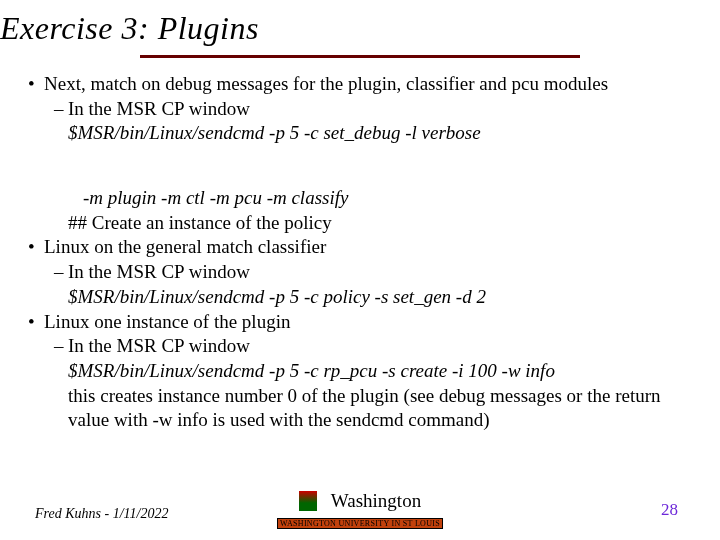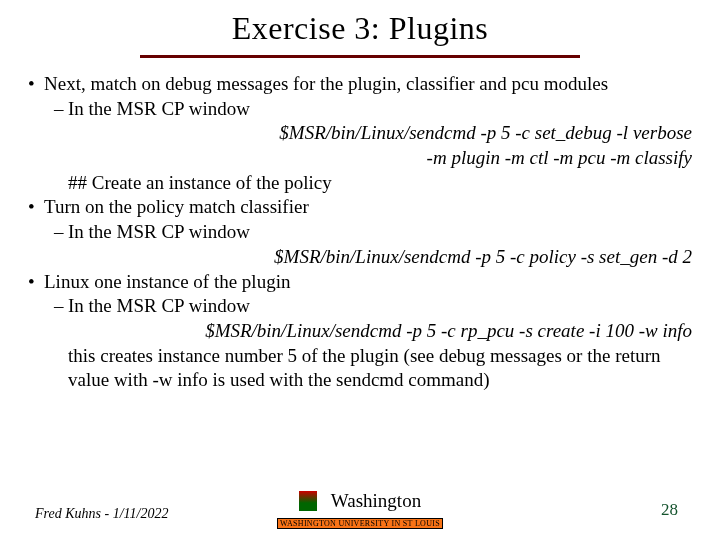--- a/index.html
+++ b/index.html
@@ -7,26 +7,27 @@
     padding: 0;
     width: 720px;
     height: 540px;
     font-family: "Times New Roman", Times, serif;
     background: #ffffff;
     color: #000000;
     position: relative;
     box-sizing: border-box;
   }
   .title {
-    text-align: center;
+    text-align: left;
     font-size: 32px;
     font-weight: normal;
     margin-top: 10px;
     margin-bottom: 8px;
     letter-spacing: 0.5px;
+    font-style: italic;
   }
   .title-underline {
     margin: 0 auto 14px auto;
     width: 440px;
     border-bottom: 3px solid #660000;
   }
   .content {
     padding: 0 28px 0 28px;
     font-size: 19px;
     line-height: 1.3;
@@ -48,24 +49,24 @@
   .l2 .dash {
     position: absolute;
     left: 26px;
     top: 0;
   }
   .l3 {
     padding-left: 40px;
   }
   .l3b {
     padding-left: 55px;
+    margin-top: 40px;
   }
   .ital {
     font-style: italic;
-    text-align: right;
   }
   .footer-left {
     position: absolute;
     left: 35px;
     bottom: 18px;
     font-size: 14px;
     font-style: italic;
   }
   .footer-center {
     position: absolute;
@@ -85,30 +86,30 @@
   .footer-center .uni {
     font-size: 19px;
     vertical-align: middle;
     margin-left: 12px;
   }
   .footer-center .sub {
     font-size: 8px;
     letter-spacing: 0.3px;
     border: 1px solid #000;
     padding: 0 2px;
-    background: #f97316;
+    background: #c2410c;
     display: inline-block;
     margin-top: -2px;
   }
   .footer-right {
     position: absolute;
     right: 42px;
     bottom: 20px;
     font-size: 17px;
-    color: #14532d;
+    color: #6d28d9;
   }
 </style>
 </head>
 <body>
 
 <div class="title">Exercise 3: Plugins</div>
 <div class="title-underline"></div>
 
 <div class="content">
 
@@ -119,38 +120,38 @@
   <div class="l2">
     <span class="dash">–</span>
     <span>In the MSR CP window</span>
   </div>
   <div class="l3 ital">$MSR/bin/Linux/sendcmd -p 5 -c set_debug -l verbose</div>
   <div class="l3b ital">-m plugin -m ctl -m pcu -m classify</div>
   <div class="l3">## Create an instance of the policy</div>
 
   <div class="l1">
     <span class="bullet">•</span>
-    <span>Turn on the policy match classifier</span>
+    <span>Linux on the general match classifier</span>
   </div>
   <div class="l2">
     <span class="dash">–</span>
     <span>In the MSR CP window</span>
   </div>
   <div class="l3 ital">$MSR/bin/Linux/sendcmd -p 5 -c policy -s set_gen -d 2</div>
 
   <div class="l1">
     <span class="bullet">•</span>
     <span>Linux one instance of the plugin</span>
   </div>
   <div class="l2">
     <span class="dash">–</span>
     <span>In the MSR CP window</span>
   </div>
   <div class="l3 ital">$MSR/bin/Linux/sendcmd -p 5 -c rp_pcu -s create -i 100 -w info</div>
-  <div class="l3">this creates instance number 5 of the plugin (see debug messages or the return value with -w info is used with the sendcmd command)</div>
+  <div class="l3">this creates instance number 0 of the plugin (see debug messages or the return value with -w info is used with the sendcmd command)</div>
 
 </div>
 
 <div class="footer-left">Fred Kuhns - 1/11/2022</div>
 
 <div class="footer-center">
   <div>
     <span class="logo"></span><span class="uni">Washington</span>
   </div>
   <div class="sub">WASHINGTON UNIVERSITY IN ST LOUIS</div>

